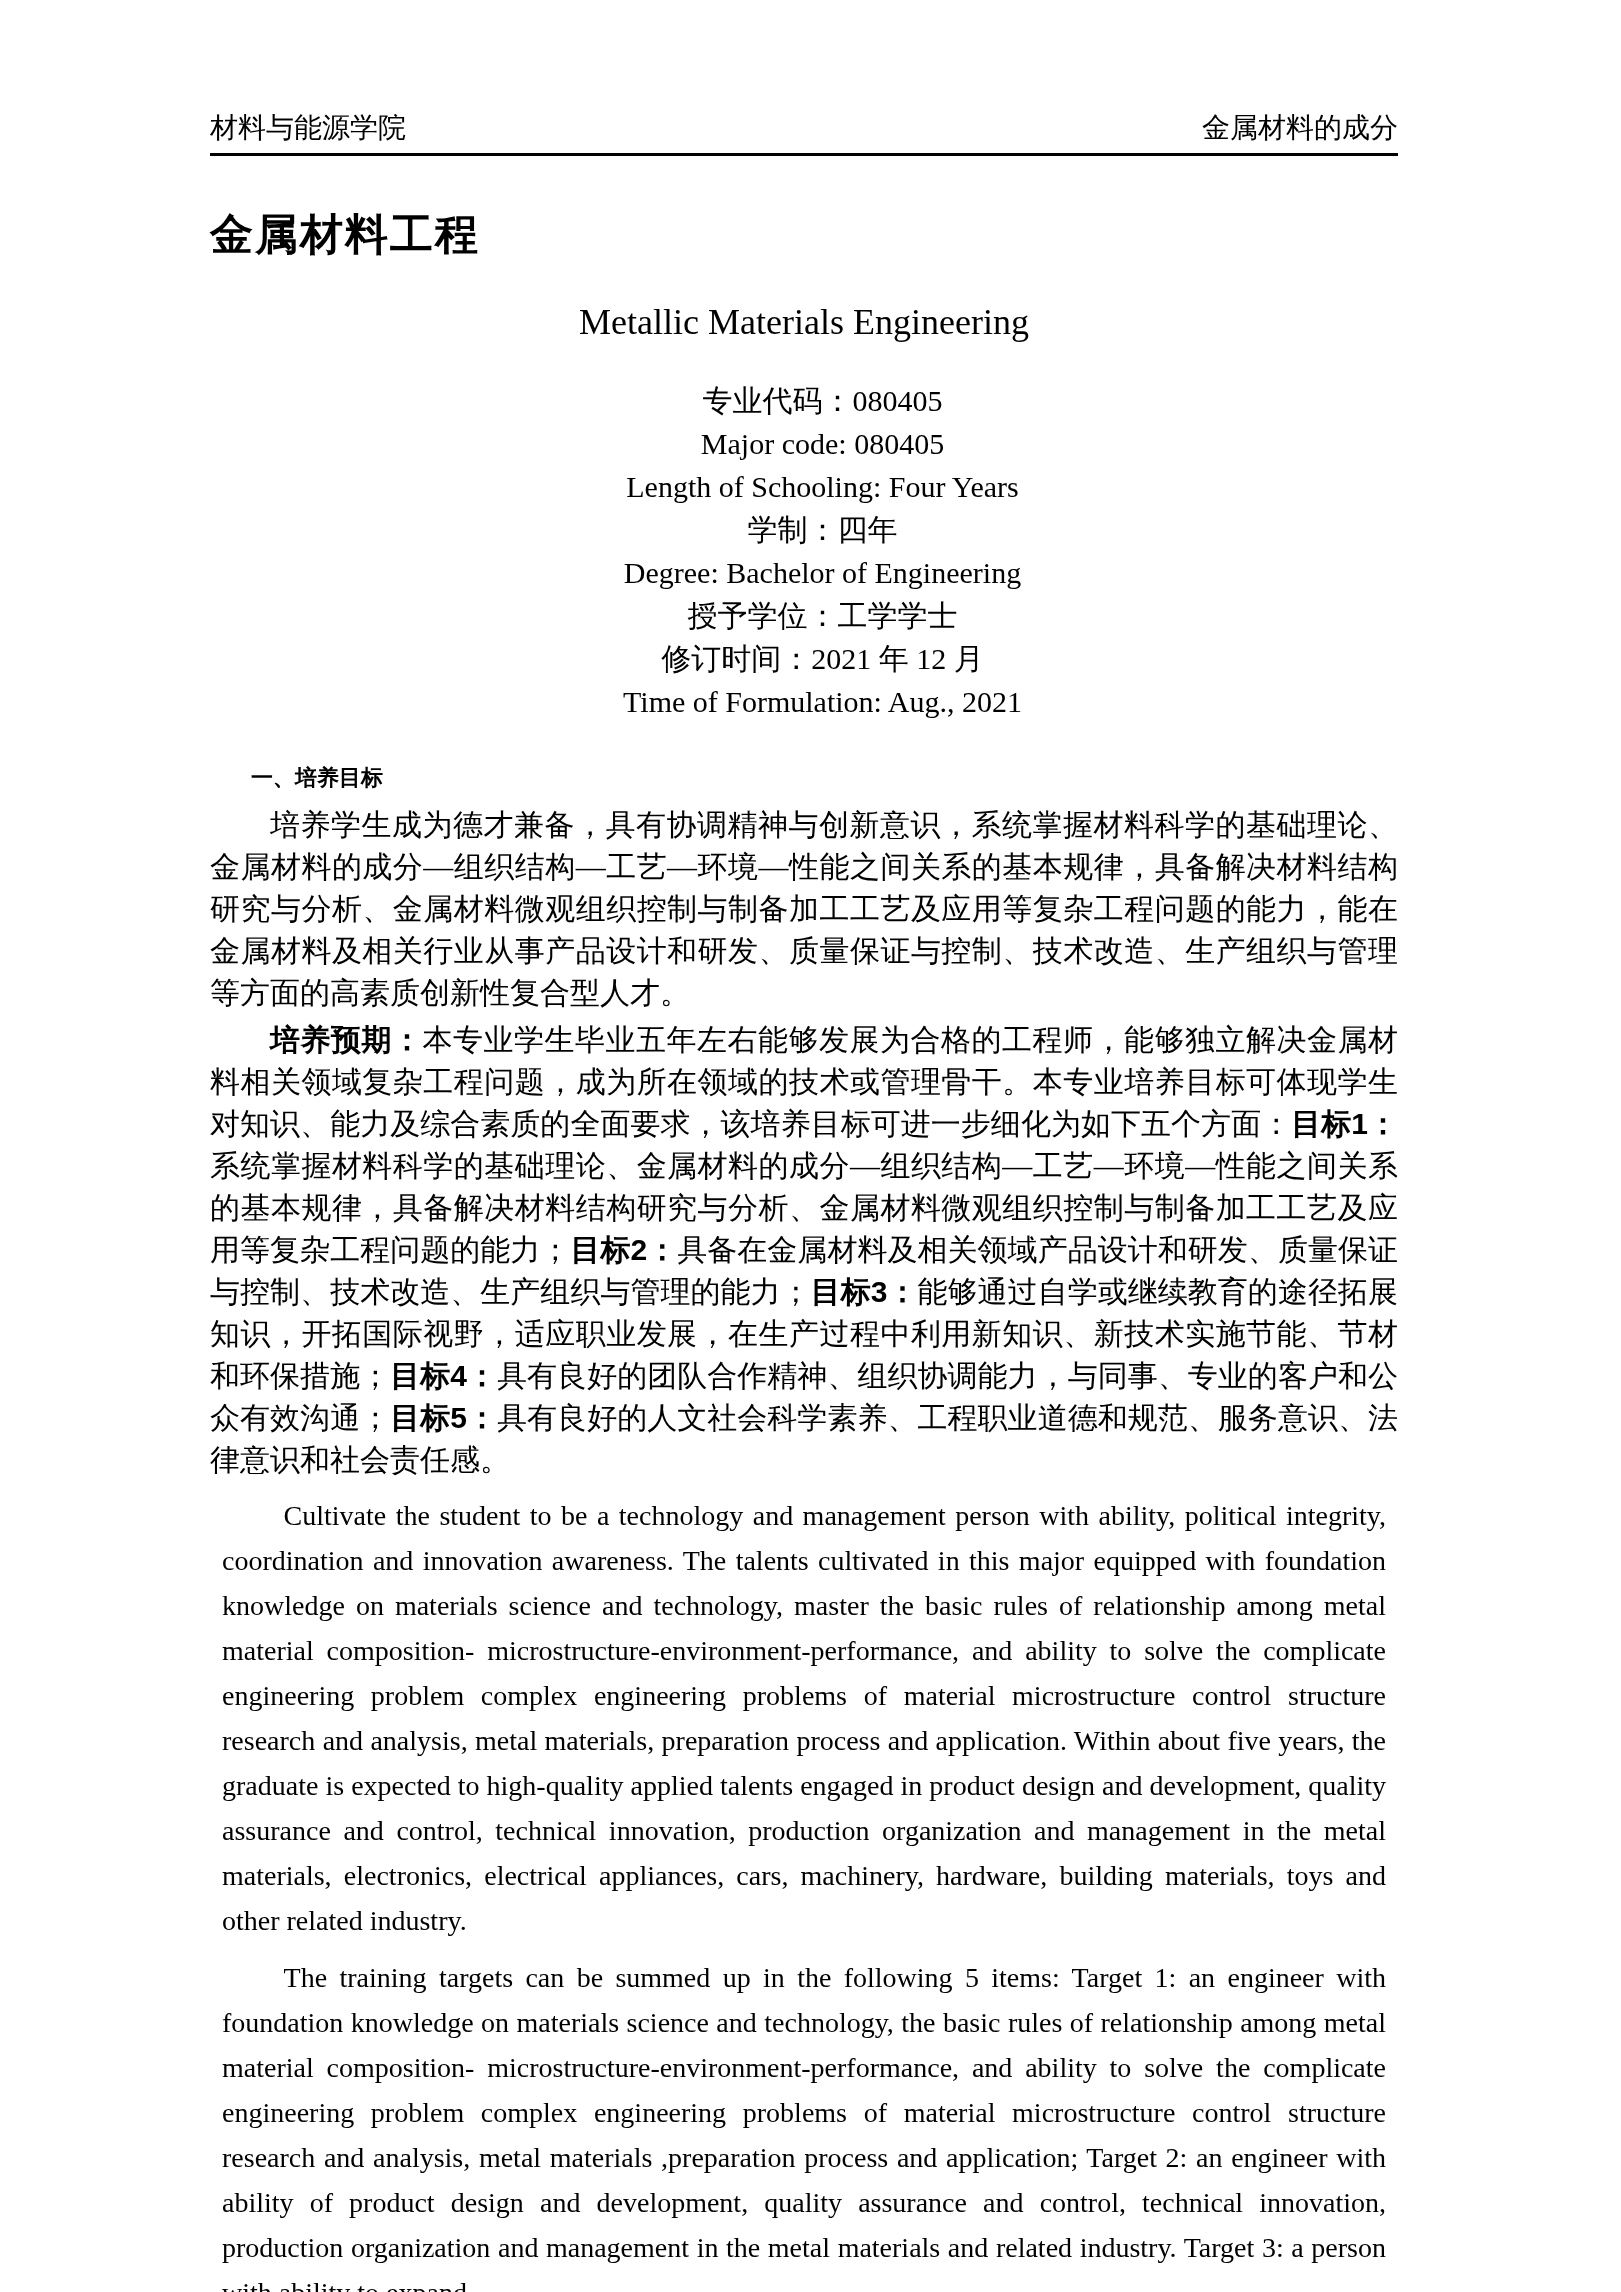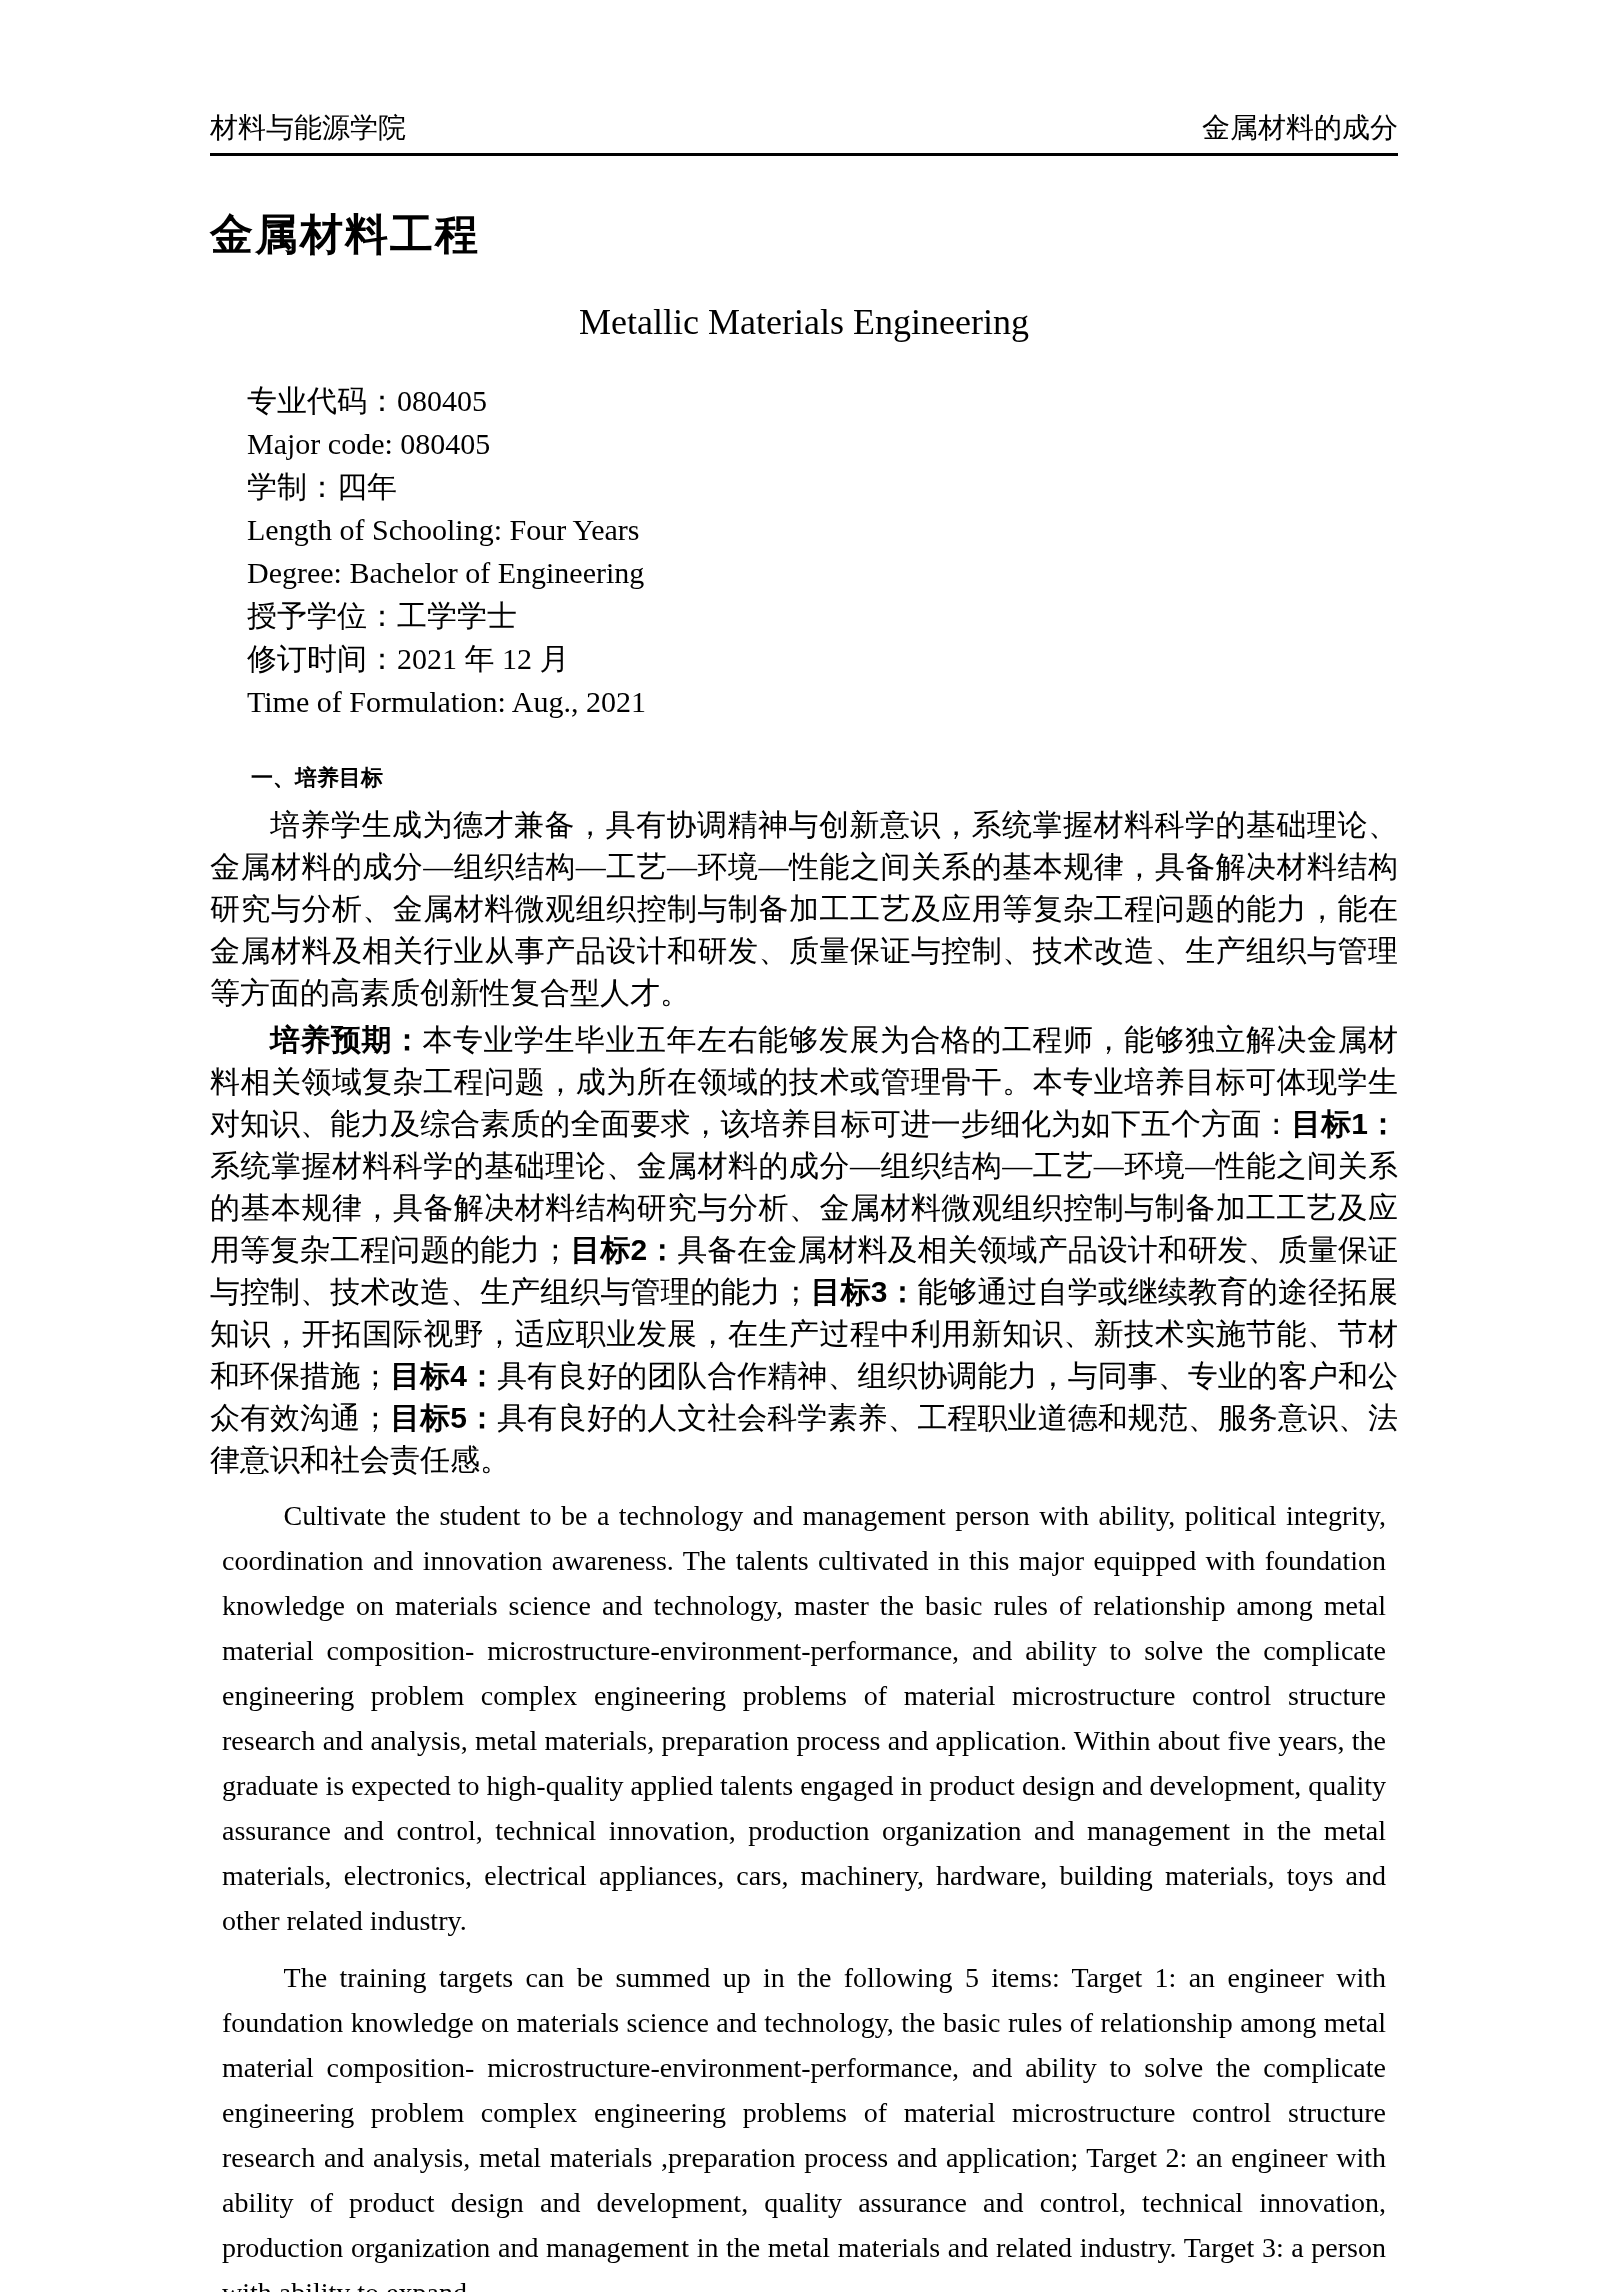--- a/index.html
+++ b/index.html
@@ -39,21 +39,21 @@
     text-align: center;
     font-size: 36px;
     line-height: 43px;
   }
   
   .meta {
     margin-top: 35px;
     margin-left: 37px;
     font-size: 30px;
   }
-  .meta-line { line-height: 43px; }
+  .meta-line { line-height: 43px; text-align: center; }
   
   .h-zh {
     margin-top: 33px;
     margin-left: 41px;
     font-family: "Liberation Sans", sans-serif;
     font-weight: bold;
     font-size: 22px;
     line-height: 43px;
   }
   .h-en {
@@ -91,22 +91,22 @@
     <span>材料与能源学院</span>
     <span>金属材料的成分</span>
   </div>
 
   <div class="title-zh">金属材料工程</div>
   <div class="title-en">Metallic Materials Engineering</div>
 
   <div class="meta">
     <div class="meta-line">专业代码：080405</div>
     <div class="meta-line">Major code: 080405</div>
+    <div class="meta-line">Length of Schooling: Four Years</div>
     <div class="meta-line">学制：四年</div>
-    <div class="meta-line">Length of Schooling: Four Years</div>
     <div class="meta-line">Degree: Bachelor of Engineering</div>
     <div class="meta-line">授予学位：工学学士</div>
     <div class="meta-line">修订时间：2021 年 12 月</div>
     <div class="meta-line">Time of Formulation: Aug., 2021</div>
   </div>
 
   <div class="h-zh">一、培养目标</div>
 
   <p class="para-zh">培养学生成为德才兼备，具有协调精神与创新意识，系统掌握材料科学的基础理论、金属材料的成分—组织结构—工艺—环境—性能之间关系的基本规律，具备解决材料结构研究与分析、金属材料微观组织控制与制备加工工艺及应用等复杂工程问题的能力，能在金属材料及相关行业从事产品设计和研发、质量保证与控制、技术改造、生产组织与管理等方面的高素质创新性复合型人才。</p>
 

